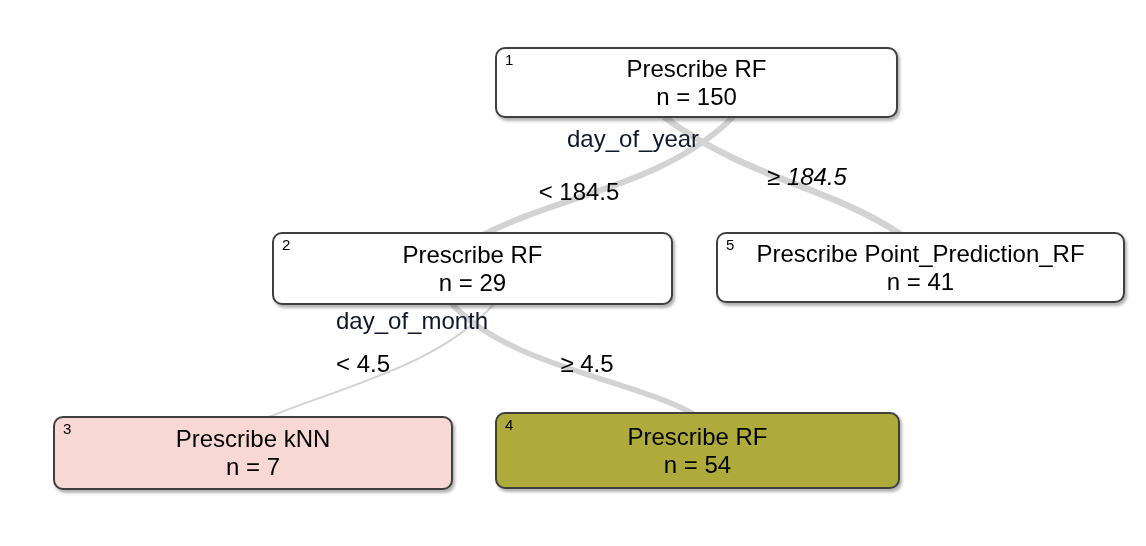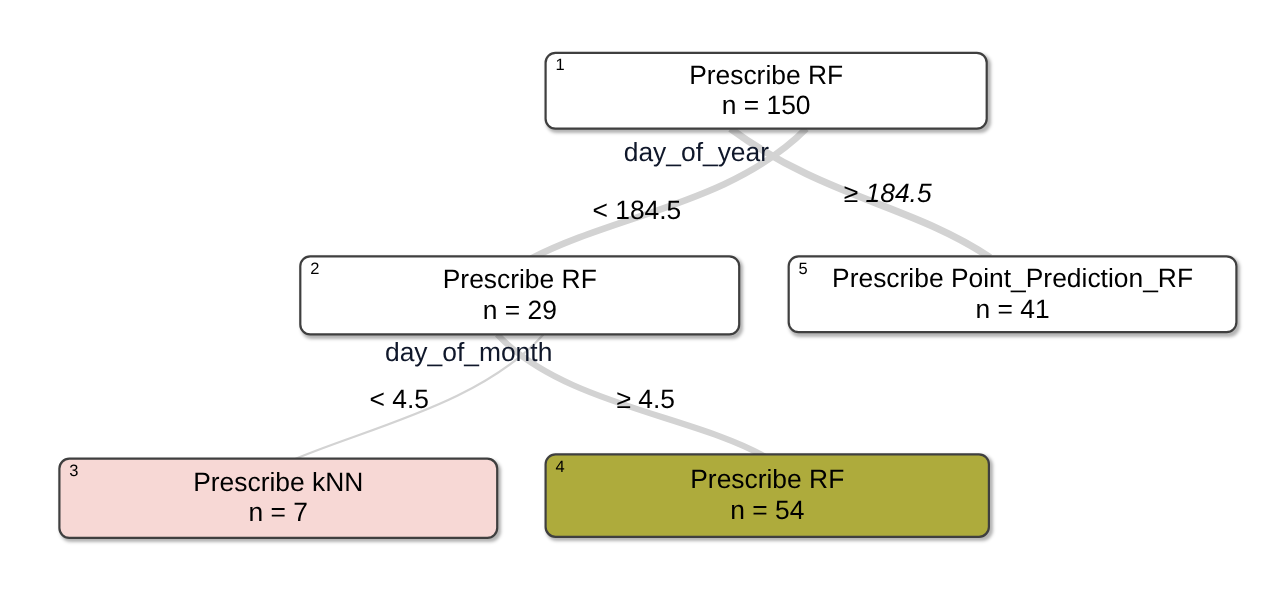--- a/index.html
+++ b/index.html
@@ -69,21 +69,21 @@
 <div class="canvas">
 
   <svg class="edges" width="1146" height="546" viewBox="0 0 1146 546">
     <path class="edge" d="M 733 117 C 665 185, 560 195, 483 235" stroke-width="6" stroke="#d3d3d3"></path>
     <path class="edge" d="M 664 117 C 750 180, 828 186, 900 234" stroke-width="6.5" stroke="#d3d3d3"></path>
     <path class="edge" d="M 494 304 C 437 368, 330 390, 262 420" stroke-width="2" stroke="#d3d3d3"></path>
     <path class="edge" d="M 452 304 C 512 368, 632 378, 697 416" stroke-width="5.5" stroke="#d3d3d3"></path>
   </svg>
 
   <div class="tree-label" style="left:567px; top:126px;">day_of_year</div>
-  <div class="tree-label" style="left:350px; top:308px;">day_of_month</div>
+  <div class="tree-label" style="left:336px; top:308px;">day_of_month</div>
 
   <div class="edge-label" style="left:499px; top:160px;margin-top:19px;">&lt; 184.5</div>
   <div class="edge-label" style="left:727px; top:164px;font-style:italic;">≥ 184.5</div>
   <div class="edge-label" style="left:283px; top:351px;">&lt; 4.5</div>
   <div class="edge-label" style="left:507px; top:351px;">≥ 4.5</div>
 
   <div class="node" style="left: 495px; top: 47px; width: 403px; height: 71px; background-color: rgb(255, 255, 255);">
     <span class="nid">1</span>
     <div>Prescribe RF</div>
     <div>n = 150</div>

